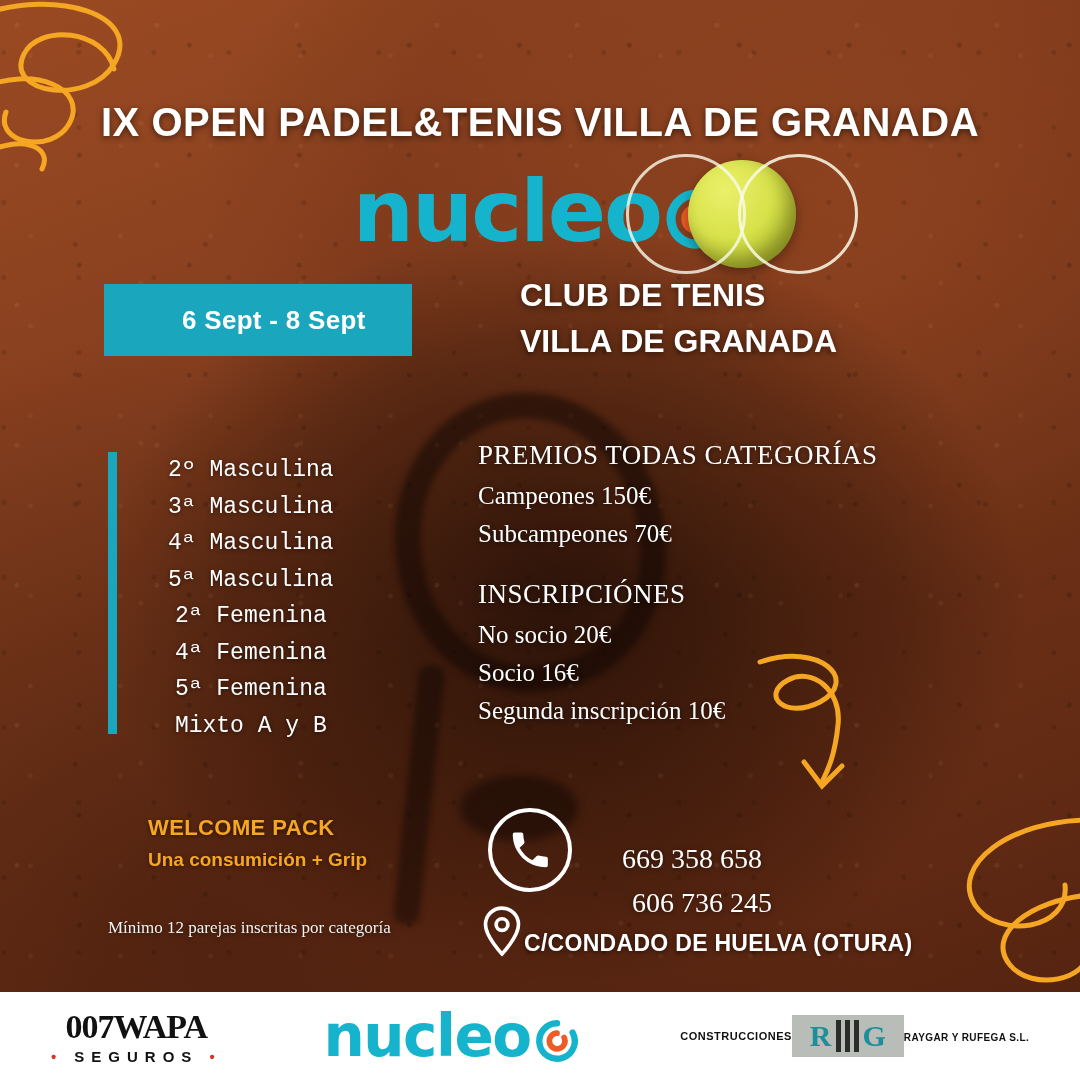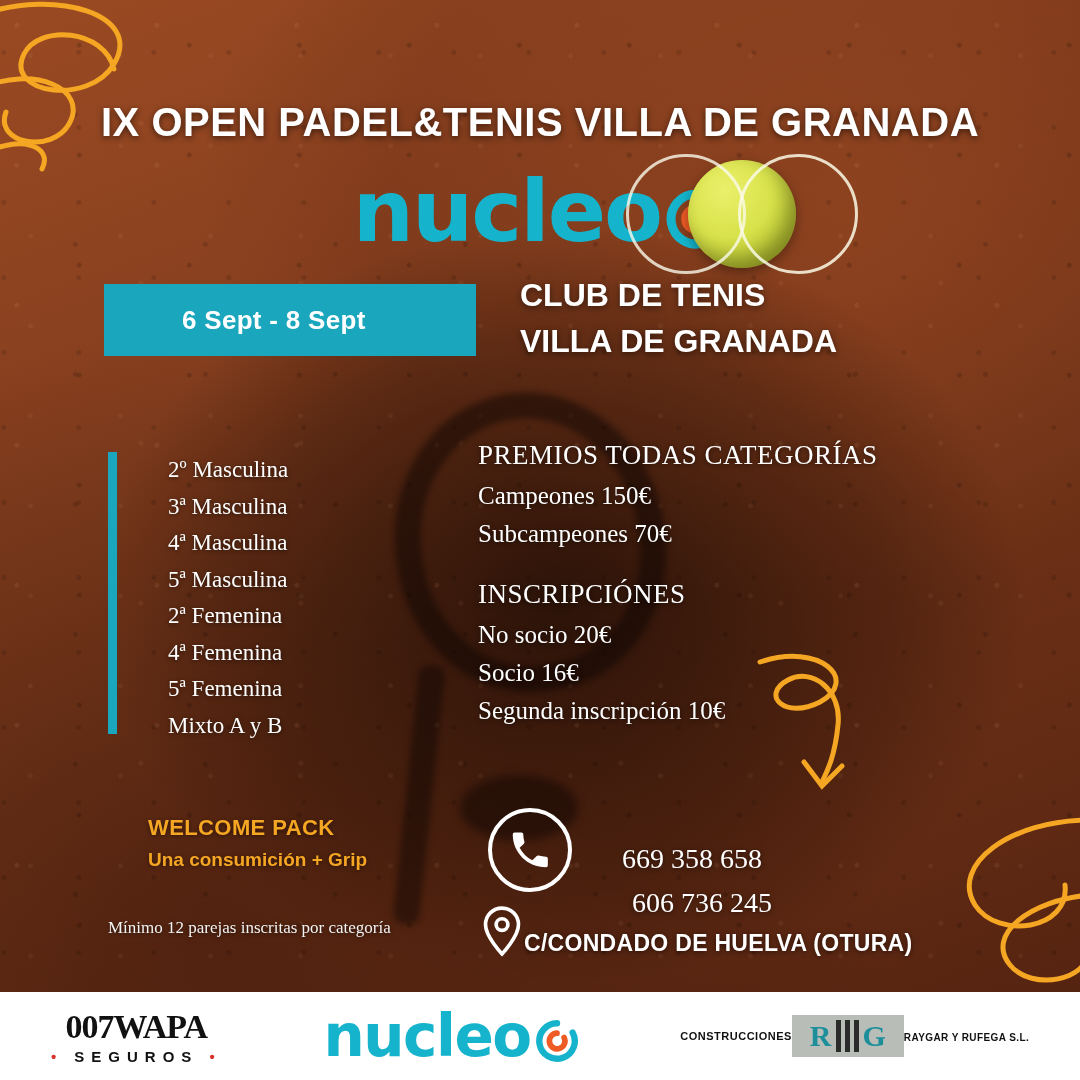--- a/index.html
+++ b/index.html
@@ -105,42 +105,43 @@
   }
   .tennis-ball .seam {
     position: absolute; border: 3px solid rgba(250,250,230,.85); border-radius: 50%;
   }
   .tennis-ball .seam.s1 { width: 120px; height: 120px; left: -62px; top: -6px; border-color: rgba(250,250,235,.8); }
   .tennis-ball .seam.s2 { width: 120px; height: 120px; left: 50px; top: -6px; }
 
   
   .date-badge {
     position: absolute; left: 104px; top: 284px;
-    width: 372px; height: 72px;
+    width: 308px; height: 72px;
     background: #1aa6bd;
     display: flex; align-items: center; padding-left: 78px;
     color: #fff; font-weight: bold; font-size: 26px;
     letter-spacing: .3px;
   }
   .club-name {
     position: absolute; left: 520px; top: 272px;
     color: #fff; font-weight: bold; font-size: 32px; line-height: 1.45;
     text-shadow: 0 2px 6px rgba(0,0,0,.5);
   }
 
   
   .cat-bar {
     position: absolute; left: 108px; top: 452px;
     width: 9px; height: 282px; background: #1aa6bd;
   }
   .cat-list {
     position: absolute; left: 168px; top: 452px;
-    font-family: Liberation Serif, serif;
+    font-family: Liberation Mono, monospace;
     color: #ffffff; font-size: 23px; line-height: 36.5px;
     text-shadow: 0 1px 4px rgba(0,0,0,.55);
+    text-align: center;
   }
 
   
   .info-col {
     position: absolute; left: 478px; top: 440px;
     font-family: "Liberation Serif", serif;
     color: #ffffff;
     text-shadow: 0 1px 5px rgba(0,0,0,.6);
   }
   .info-col .head { font-size: 27px; letter-spacing: .5px; margin-bottom: 6px; }

